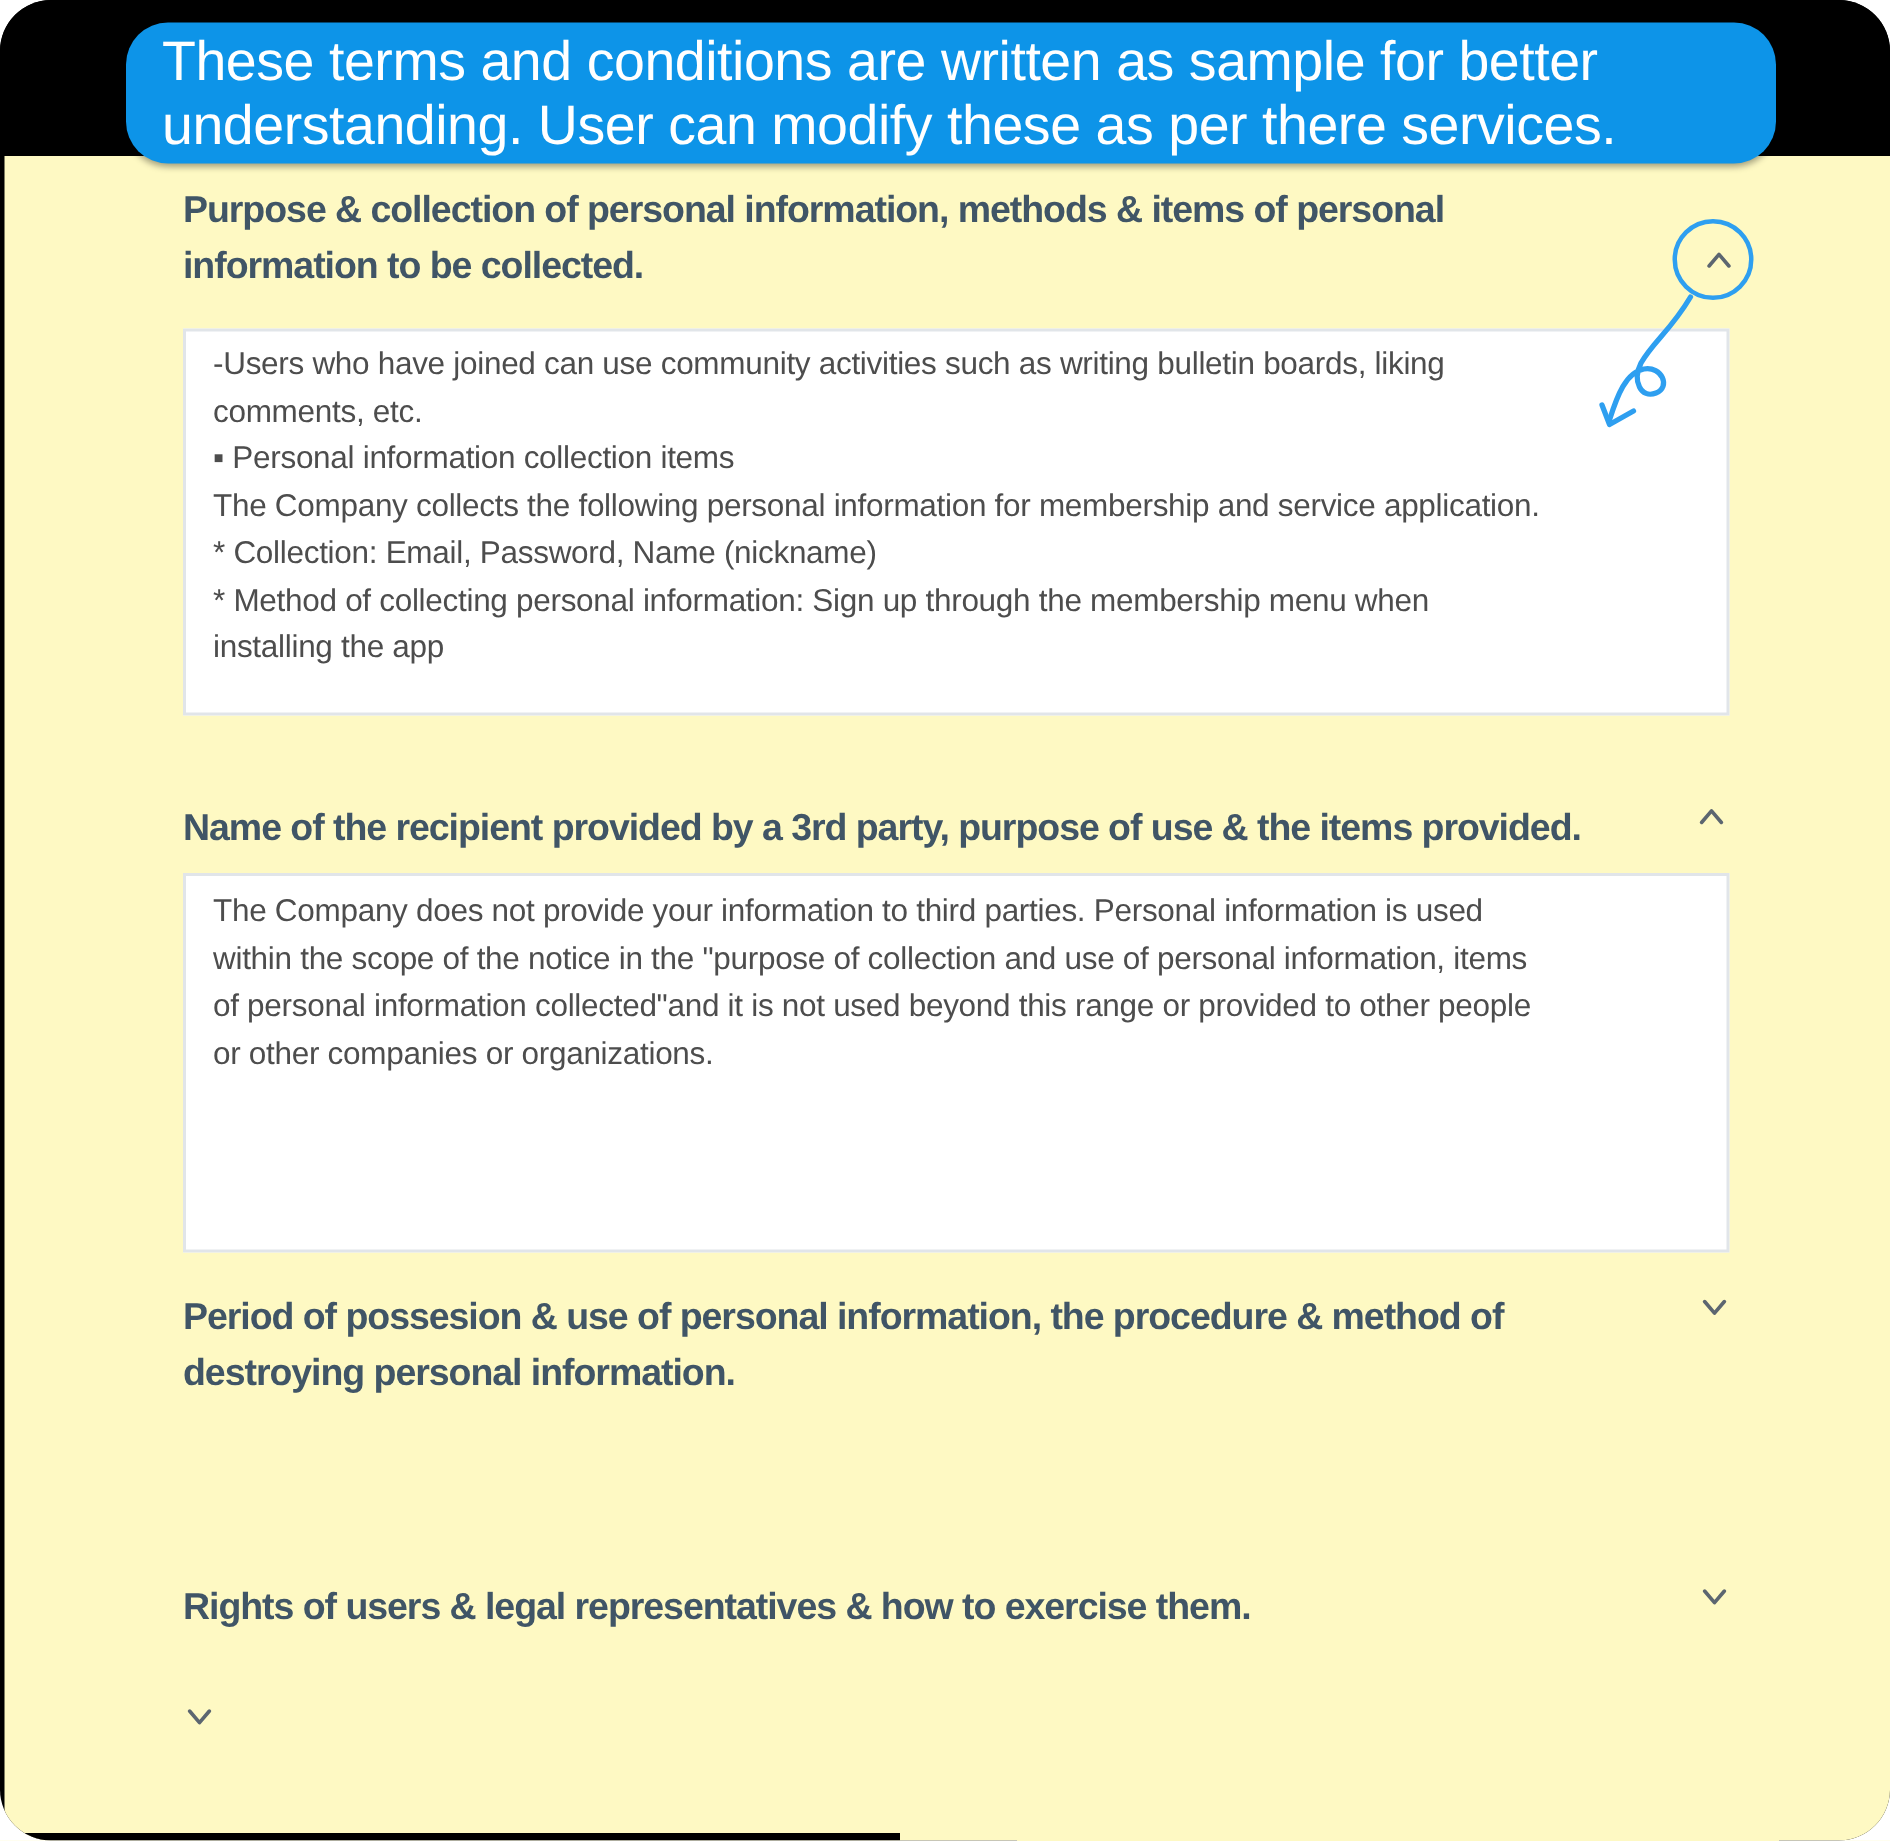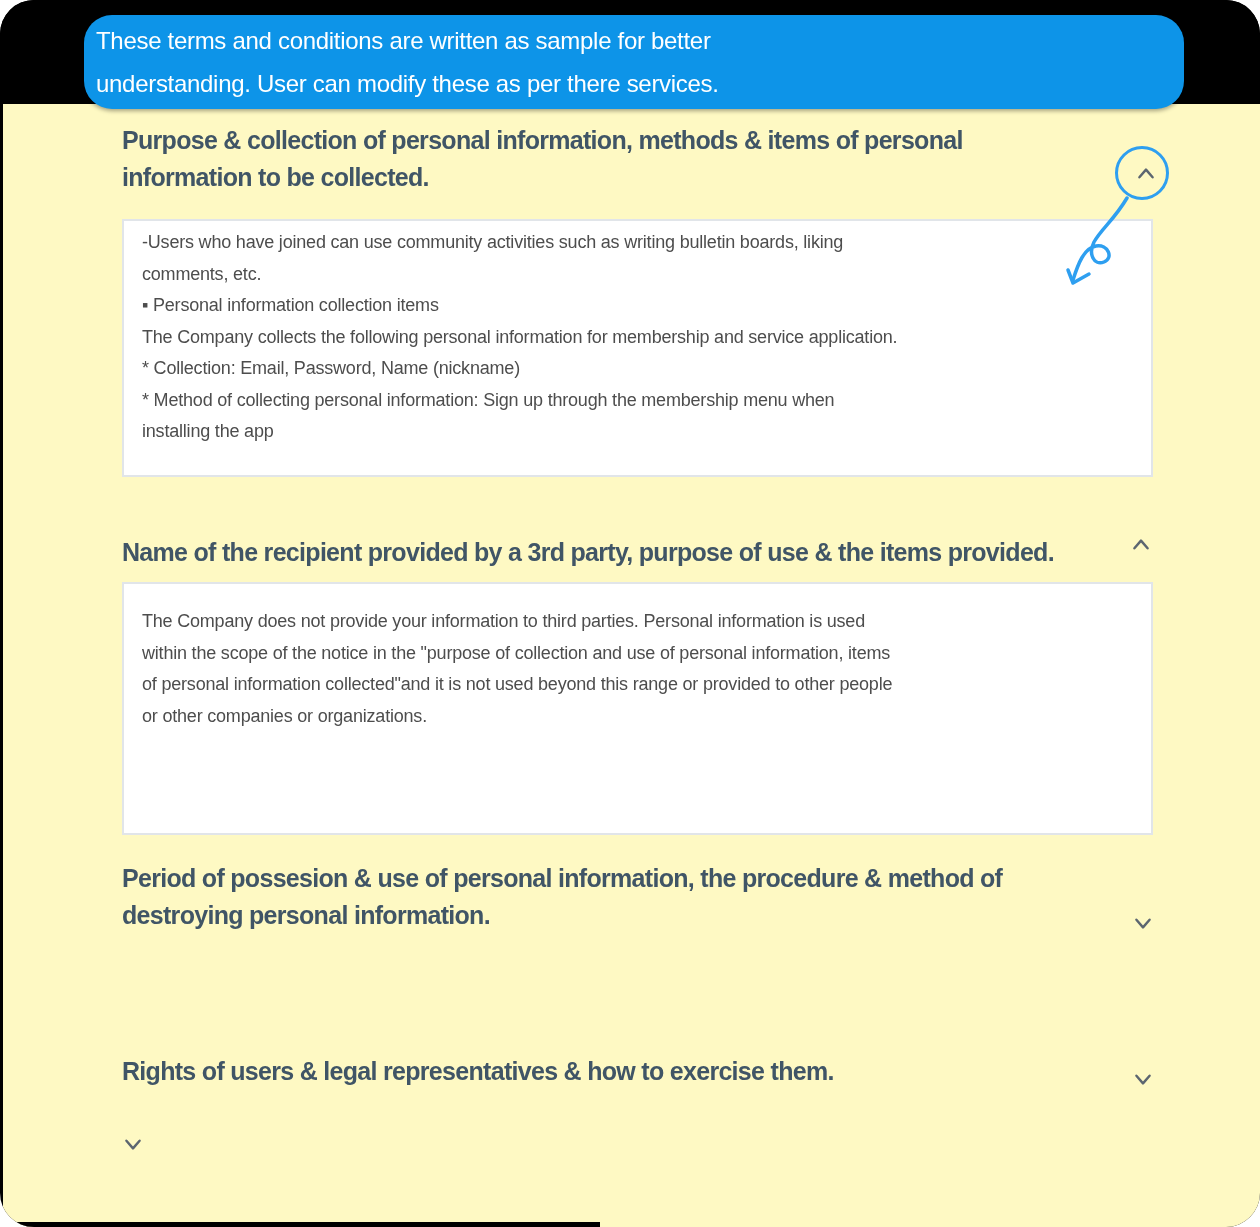--- a/index.html
+++ b/index.html
@@ -10,45 +10,45 @@
     font-family:"Liberation Sans",sans-serif;
   }
   .band{position:absolute;left:0;top:0;width:100%;height:104px;background:#000;}
   .pill{
     position:absolute;left:84px;top:15px;width:1100px;height:94px;
     background:#0d94e8;border-radius:28px;z-index:3;
     box-shadow:0 2px 4px rgba(0,0,0,0.35);
     display:flex;align-items:center;
   }
   .pill-text{
-    padding-left:12px;color:#ffffff;font-size:24px;line-height:43px;
+    padding-left:24px;color:#ffffff;font-size:37px;line-height:43px;
     white-space:pre;letter-spacing:-0.3px;
   }
   .page{position:absolute;left:3px;top:104px;right:0;bottom:0;background:#fef9c3;z-index:1;}
   .bottom-edge{position:absolute;left:0;bottom:0;width:600px;height:5px;background:#000;z-index:2;}
 
   .pre{white-space:pre;}
   .sec-title{
     font-weight:700;font-size:25px;line-height:37px;color:#405566;
     letter-spacing:-0.7px;margin:0;
   }
   .abs{position:absolute;}
   .panel{
     position:absolute;left:119px;width:1031px;background:#ffffff;
     border:2px solid #e1e5e9;
   }
   .panel-text{
-    margin:0;color:#4d4d4d;font-size:18px;line-height:31.5px;
+    margin:0;color:#4d4d4d;font-size:21px;line-height:31.5px;
     letter-spacing:-0.2px;white-space:pre;
   }
   .chev{display:block;}
   .chev polyline{fill:none;stroke:#5c6670;stroke-width:2.2;stroke-linecap:round;stroke-linejoin:round;}
   .sec-row{
     position:absolute;left:119px;width:1032px;
-    display:flex;justify-content:space-between;align-items:flex-end;
+    display:flex;justify-content:space-between;align-items:flex-start;
   }
   .ann-circle{
     position:absolute;left:1112px;top:42px;width:54px;height:54px;
     border:3px solid #2e9ff0;border-radius:50%;z-index:4;
   }
   .ann-arrow{position:absolute;left:1027px;top:86px;z-index:4;}
   .ann-arrow path,.ann-arrow polyline{fill:none;stroke:#2e9ff0;stroke-width:3.5;stroke-linecap:round;stroke-linejoin:round;}
 </style>
 </head>
 <body>
@@ -90,21 +90,21 @@
     </div>
 
     <h2 class="sec-title pre abs" style="left:119px;top:394px;margin-top:36px;">Name of the recipient provided by a 3rd party, purpose of use &amp; the items provided.</h2>
 
     <div class="abs" style="left:1127px;top:430px;">
       <svg class="chev" width="22" height="22" viewBox="0 0 20 20">
         <polyline points="4,13 10,6 16,13"></polyline>
       </svg>
     </div>
 
-    <div class="panel" style="top:478px;height:253px;padding:22px 18px;">
+    <div class="panel" style="top:478px;height:253px;padding:8px 18px;">
       <p class="panel-text">The Company does not provide your information to third parties. Personal information is used
 within the scope of the notice in the "purpose of collection and use of personal information, items
 of personal information collected"and it is not used beyond this range or provided to other people
 or other companies or organizations.</p>
     </div>
 
     <div class="sec-row" style="top:756px;">
       <h2 class="sec-title pre">Period of possesion &amp; use of personal information, the procedure &amp; method of
 destroying personal information.</h2>
       <svg class="chev" width="22" height="22" viewBox="0 0 20 20">

